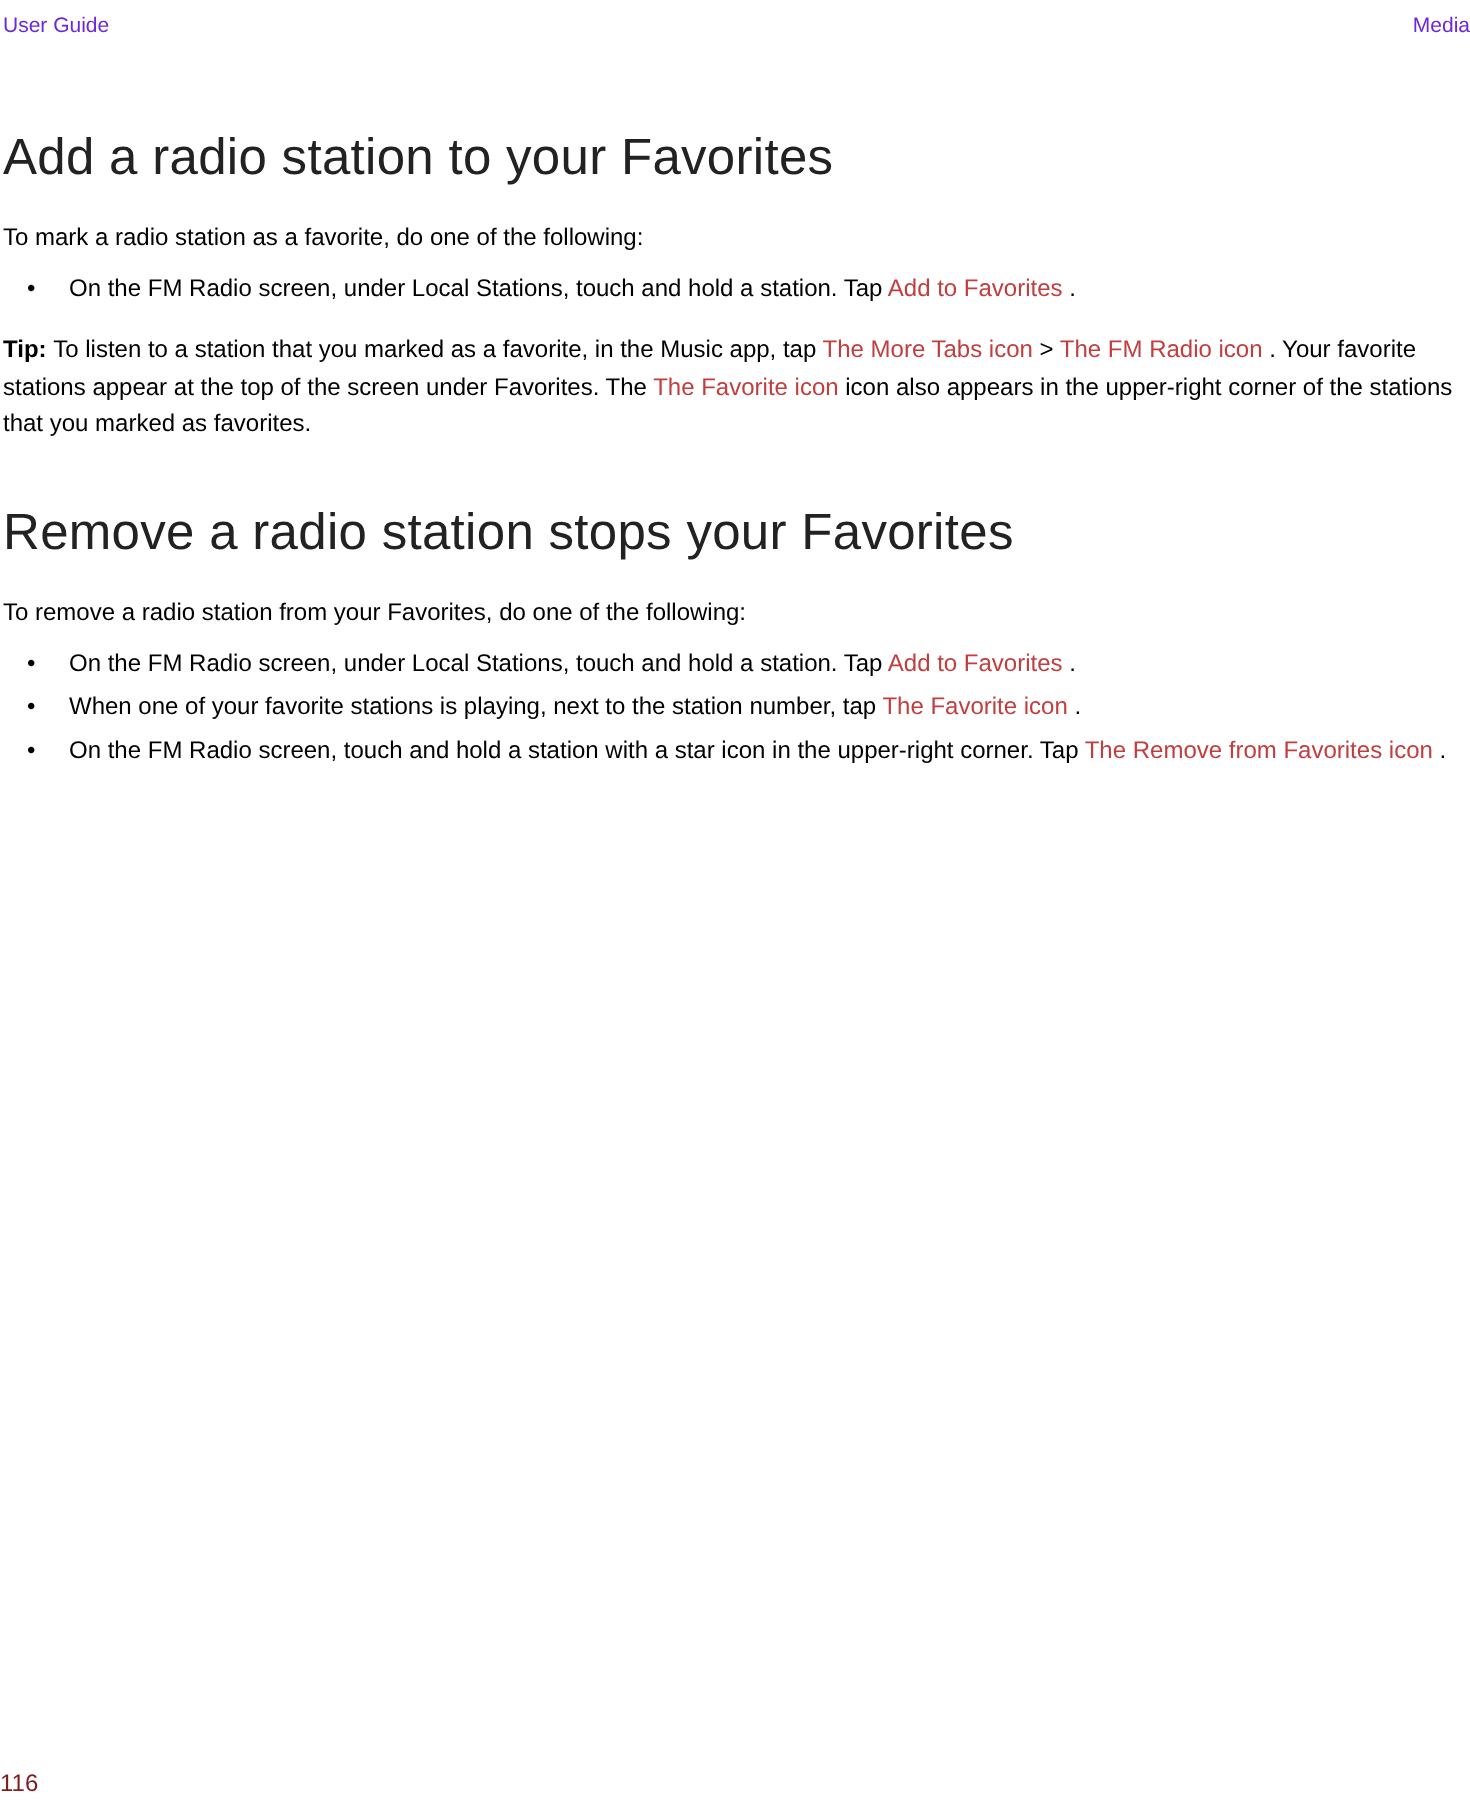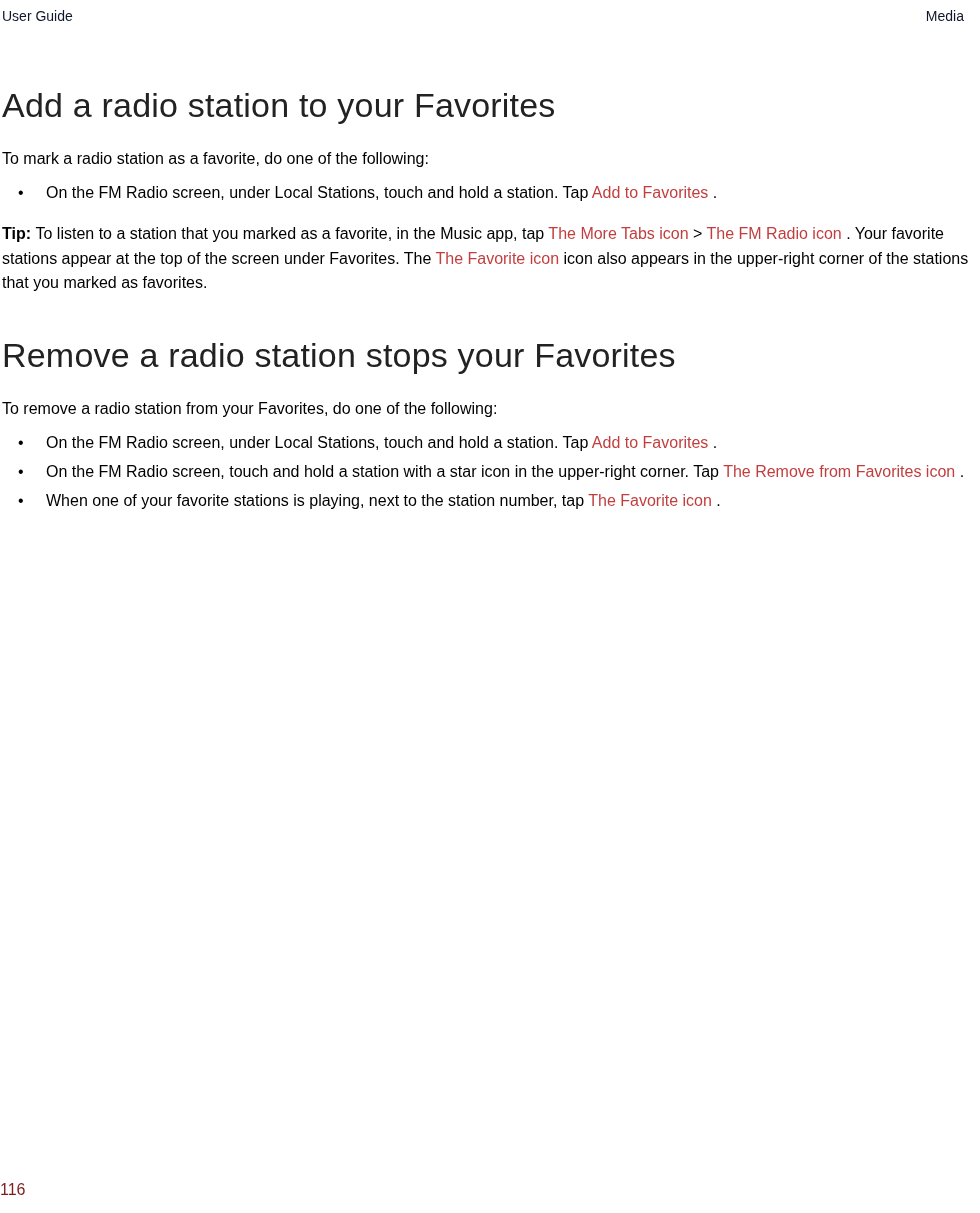--- a/index.html
+++ b/index.html
@@ -12,23 +12,23 @@
       width: 980px;
       height: 1213px;
       background: #ffffff;
       color: #000000;
       position: relative;
       padding: 0;
     }
     .header {
       display: flex;
       justify-content: space-between;
-      padding: 8px 16px 0 0;
+      padding: 8px 0 0 0;
       font-size: 14px;
-      color: #0f172a;
+      color: #6d28d9;
     }
     .header-left {
       padding-left: 2px;
     }
     .header-right {
       padding-right: 0;
     }
     .content {
       padding: 40px 2px 0 2px;
     }
@@ -119,22 +119,22 @@
   </p>
 
   <h1>Remove a radio station stops your Favorites</h1>
   <p class="intro">To remove a radio station from your Favorites, do one of the following:</p>
 
   <ul>
     <li>
       <span>On the </span><span class="bold">FM Radio</span><span> screen, under </span><span class="bold">Local Stations</span><span>, touch and hold a station. Tap </span><span class="link"> Add to Favorites </span><span>.</span>
     </li>
     <li>
-      <span>On the </span><span class="bold">FM Radio</span><span> screen, touch and hold a station with a star icon in the upper-right corner. Tap </span><span class="link"> The Remove from Favorites icon </span><span>.</span>
+      <span>When one of your favorite stations is playing, next to the station number, tap </span><span class="link"> The Favorite icon </span><span>.</span>
     </li>
     <li>
-      <span>When one of your favorite stations is playing, next to the station number, tap </span><span class="link"> The Favorite icon </span><span>.</span>
+      <span>On the </span><span class="bold">FM Radio</span><span> screen, touch and hold a station with a star icon in the upper-right corner. Tap </span><span class="link"> The Remove from Favorites icon </span><span>.</span>
     </li>
   </ul>
 
 </div>
 
 <div class="page-number">116</div>
 
 </body></html>

